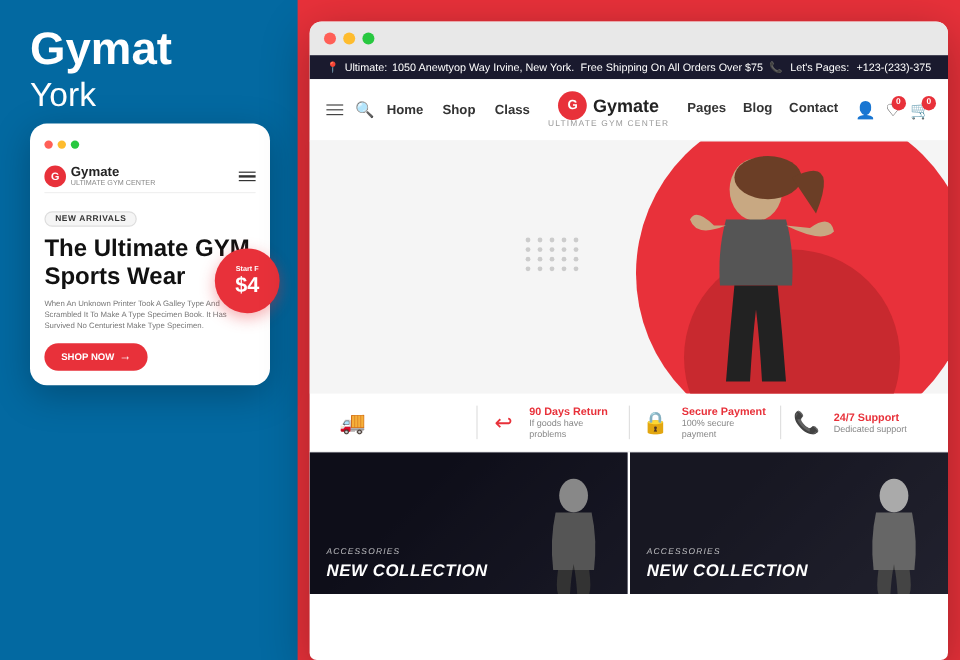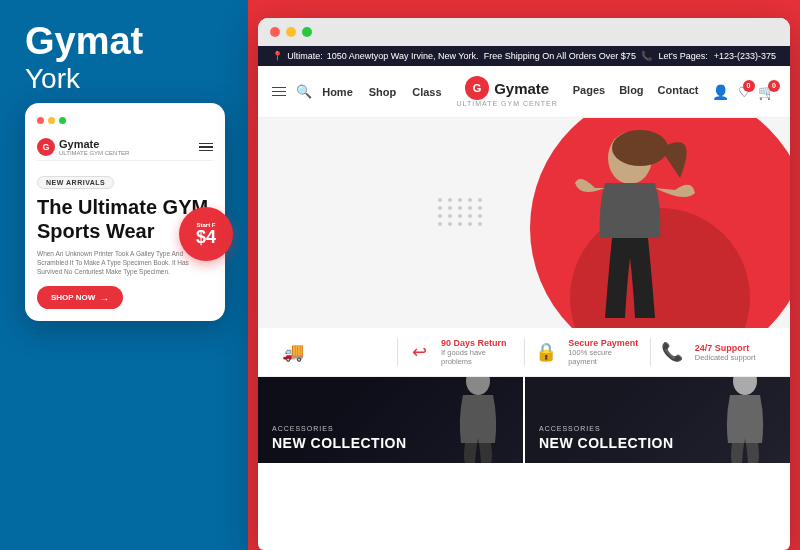--- a/index.html
+++ b/index.html
@@ -398,21 +398,22 @@
     }
     .feature-desc {
       font-size: 7.5px;
       color: #888;
     }
 
     
     .products-row {
       display: flex;
       gap: 0;
-      height: 86px;
+      height: 118px;
+      font-style: italic;
     }
     .product-card {
       flex: 1;
       position: relative;
       overflow: hidden;
       background: #1a1a2e;
     }
     .product-card:first-child {
       margin-right: 2px;
     }

